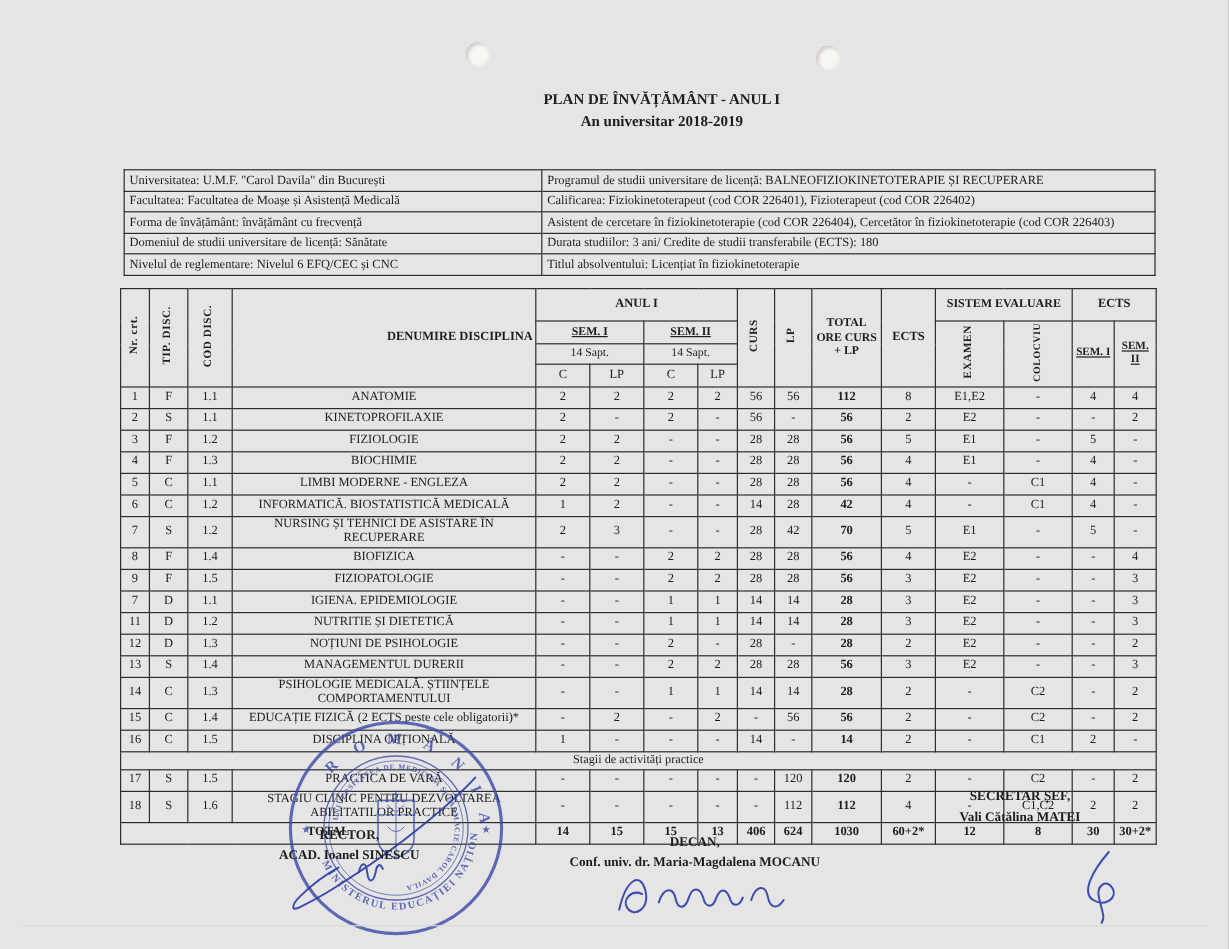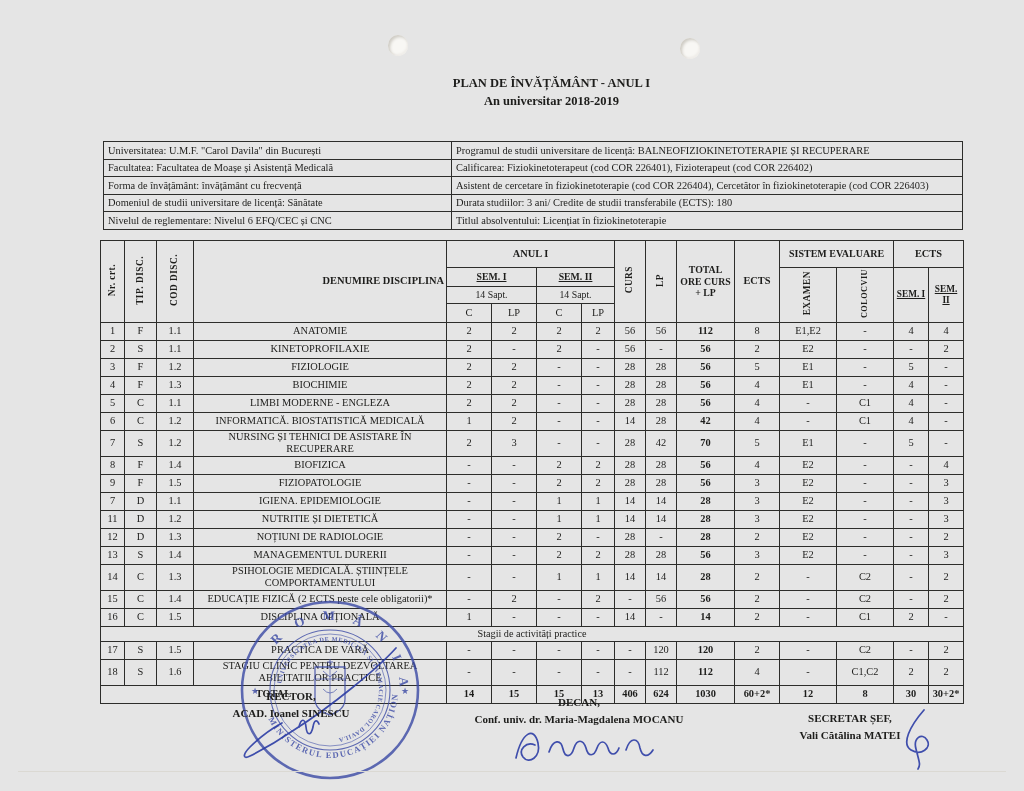--- a/index.html
+++ b/index.html
@@ -320,21 +320,21 @@
           <td>3</td>
           <td>E2</td>
           <td>-</td>
           <td>-</td>
           <td>3</td>
         </tr>
         <tr>
           <td>12</td>
           <td>D</td>
           <td>1.3</td>
-          <td class="nm">NOȚIUNI DE RADIOLOGIE</td>
+          <td class="nm">NOȚIUNI DE PSIHOLOGIE</td>
           <td>-</td>
           <td>-</td>
           <td>2</td>
           <td>-</td>
           <td>28</td>
           <td>-</td>
           <td class="bold">28</td>
           <td>2</td>
           <td>E2</td>
           <td>-</td>
@@ -512,19 +512,19 @@
   </svg>
 
   <div class="sig" style="left:191px;top:688px;width:200px;text-align:center;">
     <div>RECTOR,</div>
     <div>ACAD. Ioanel SINESCU</div>
   </div>
   <div class="sig" style="left:459px;top:694px;width:240px;">
     <div>DECAN,</div>
     <div>Conf. univ. dr. Maria-Magdalena MOCANU</div>
   </div>
-  <div class="sig" style="left:750px;top:710px;width:200px;">
+  <div class="sig" style="left:750px;top:656px;width:200px;">
     <div>SECRETAR ȘEF,</div>
     <div>Vali Cătălina MATEI</div>
   </div>
 
   <div class="scanline"></div>
 </div>
 
 </body></html>

